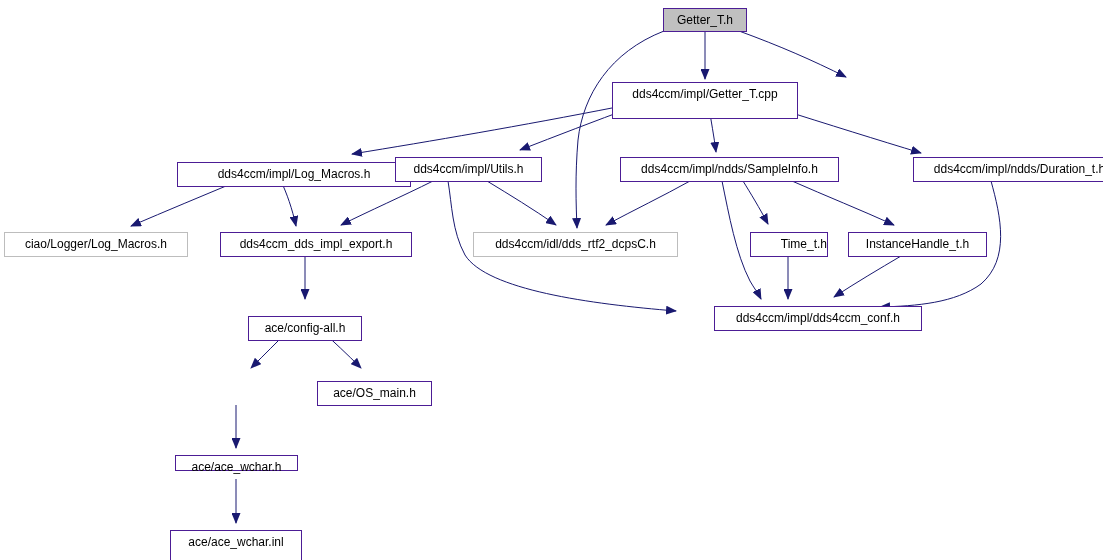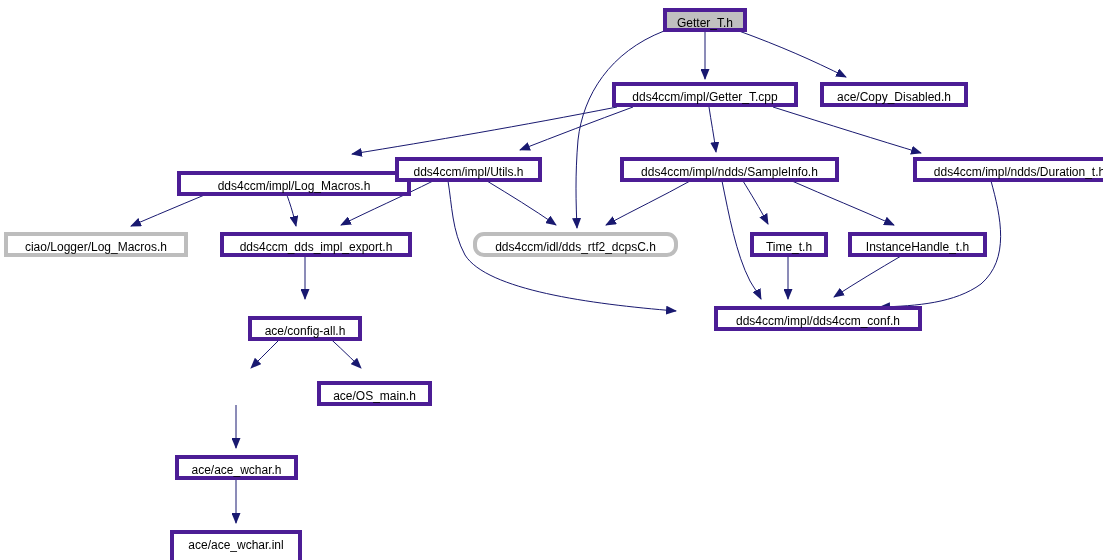--- a/index.html
+++ b/index.html
@@ -19,21 +19,21 @@
     position: absolute;
     left: 0;
     top: 0;
     width: 1103px;
     height: 560px;
     z-index: 1;
   }
   .node {
     position: absolute;
     box-sizing: border-box;
-    border: 4px solid #4c1d95;
+    border: 1px solid #4c1d95;
     background: #ffffff;
     color: #000000;
     font-size: 12px;
     line-height: 23px;
     text-align: center;
     white-space: nowrap;
     z-index: 2;
     cursor: pointer;
   }
   .node.root {
@@ -81,46 +81,45 @@
     <path class="edge" marker-end="url(#arrow)" d="M901,256 C879,269 857,282 834,297"></path>
     <path class="edge" marker-end="url(#arrow)" d="M305,256 L305,299"></path>
     <path class="edge" marker-end="url(#arrow)" d="M289,330 C277,342 265,354 251,368"></path>
     <path class="edge" marker-end="url(#arrow)" d="M321,330 C334,342 347,354 361,368"></path>
     <path class="edge" marker-end="url(#arrow)" d="M236,405 L236,448"></path>
     <path class="edge" marker-end="url(#arrow)" d="M236,479 L236,523"></path>
   </svg>
 
   <div class="node root" style="left:663px; top:8px; width:84px; height:24px;">Getter_T.h</div>
 
-  <div class="node" style="left:612px; top:82px; width:186px; height:25px;">dds4ccm/impl/Getter_T.cpp</div>
+  <div class="node" style="left:612px; top:82px; width:186px; height:37px;">dds4ccm/impl/Getter_T.cpp</div>
 
-  <div class="node" style="left:820px; top:82px; width:148px; height:25px;">ace/Copy_Disabled.h</div>
 
-  <div class="node" style="left:177px; top:171px; width:234px; height:25px;">dds4ccm/impl/Log_Macros.h</div>
+  <div class="node" style="left:177px; top:162px; width:234px; height:25px;">dds4ccm/impl/Log_Macros.h</div>
 
   <div class="node" style="left:395px; top:157px; width:147px; height:25px;">dds4ccm/impl/Utils.h</div>
 
   <div class="node" style="left:612px; top:157px; width:219px; height:25px;margin-left:8px;">dds4ccm/impl/ndds/SampleInfo.h</div>
 
   <div class="node" style="left:885px; top:157px; width:213px; height:25px;margin-left:28px;">dds4ccm/impl/ndds/Duration_t.h</div>
 
   <div class="node external" style="left:4px; top:232px; width:184px; height:25px;">ciao/Logger/Log_Macros.h</div>
 
   <div class="node" style="left:220px; top:232px; width:192px; height:25px;">dds4ccm_dds_impl_export.h</div>
 
-  <div class="node external" style="left:473px; top:232px; width:205px; height:25px;border-radius:11px;">dds4ccm/idl/dds_rtf2_dcpsC.h</div>
+  <div class="node external" style="left:473px; top:232px; width:205px; height:25px;">dds4ccm/idl/dds_rtf2_dcpsC.h</div>
 
-  <div class="node" style="left:750px; top:232px; width:78px; height:25px;">Time_t.h</div>
+  <div class="node" style="left:750px; top:232px; width:78px; height:25px;text-align:right;">Time_t.h</div>
 
   <div class="node" style="left:848px; top:232px; width:139px; height:25px;">InstanceHandle_t.h</div>
 
   <div class="node" style="left:248px; top:316px; width:114px; height:25px;text-align:center;">ace/config-all.h</div>
 
   <div class="node" style="left:683px; top:306px; width:208px; height:25px;margin-left:31px;">dds4ccm/impl/dds4ccm_conf.h</div>
 
 
   <div class="node" style="left:317px; top:381px; width:115px; height:25px;">ace/OS_main.h</div>
 
-  <div class="node" style="left:175px; top:455px; width:123px; height:25px;">ace/ace_wchar.h</div>
+  <div class="node" style="left:175px; top:455px; width:123px; height:16px;">ace/ace_wchar.h</div>
 
   <div class="node" style="left:170px; top:530px; width:132px; height:41px;">ace/ace_wchar.inl</div>
 
 </div>
 
 </body></html>

